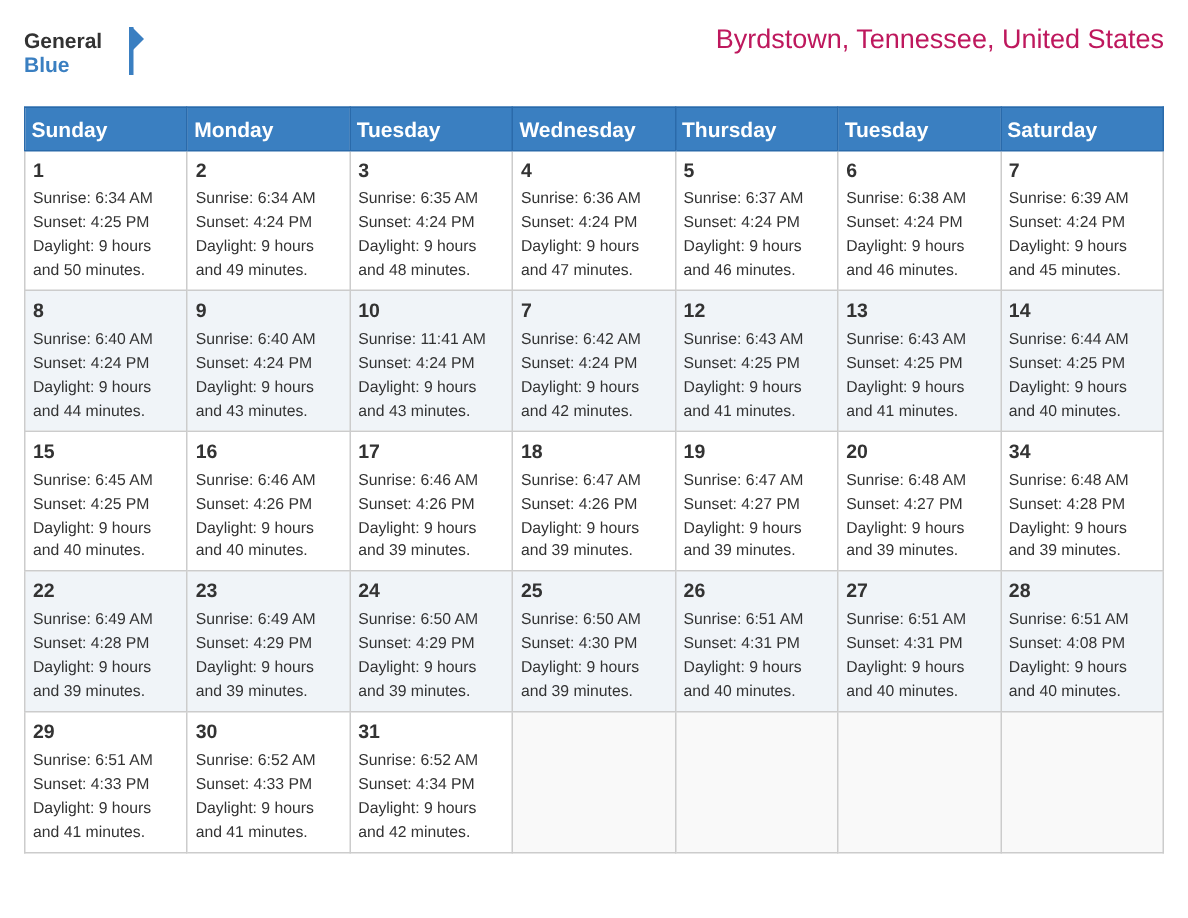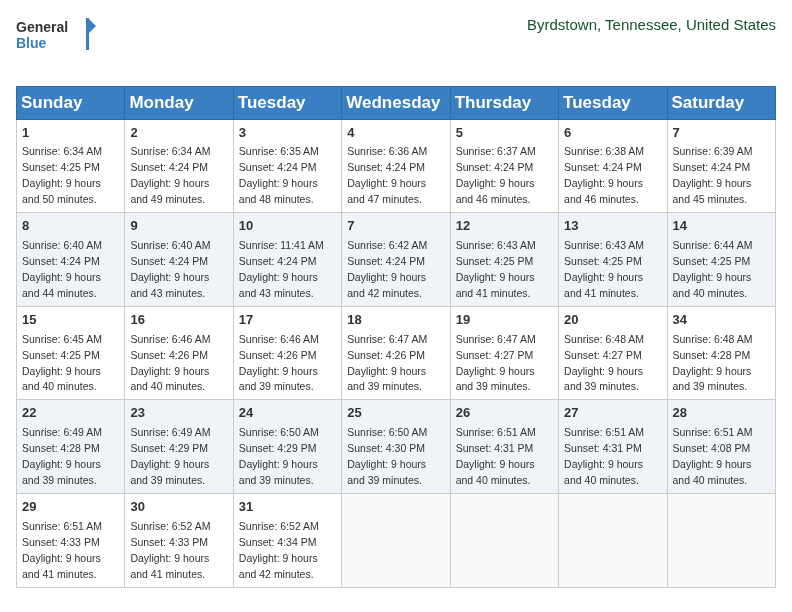--- a/index.html
+++ b/index.html
@@ -7,50 +7,50 @@
       font-family: Arial, sans-serif;
       background: #fff;
       width: 792px;
       min-height: 612px;
       padding: 16px;
     }
     .header-area {
       display: flex;
       justify-content: space-between;
       align-items: flex-start;
-      margin-bottom: 26px;
+      margin-bottom: 10px;
     }
     .logo {
       display: flex;
       align-items: center;
       gap: 4px;
     }
     .title-area {
       text-align: right;
     }
     .month-title {
       font-size: 32px;
       font-weight: bold;
       color: #333;
     }
     .location {
-      font-size: 15px;
-      color: #14532d;
+      font-size: 18px;
+      color: #be185d;
     }
     .calendar {
       width: 100%;
       border-collapse: collapse;
       font-size: 11px;
     }
     .calendar th {
       background: #3a7fc1;
       color: #fff;
       padding: 6px 4px;
       text-align: left;
-      font-size: 17px;
+      font-size: 14px;
       font-weight: bold;
       border: 1px solid #2a6aaa;
     }
     .calendar td {
       border: 1px solid #ccc;
       vertical-align: top;
       padding: 4px 5px;
       min-height: 80px;
       width: calc(100% / 7);
       color: #333;

